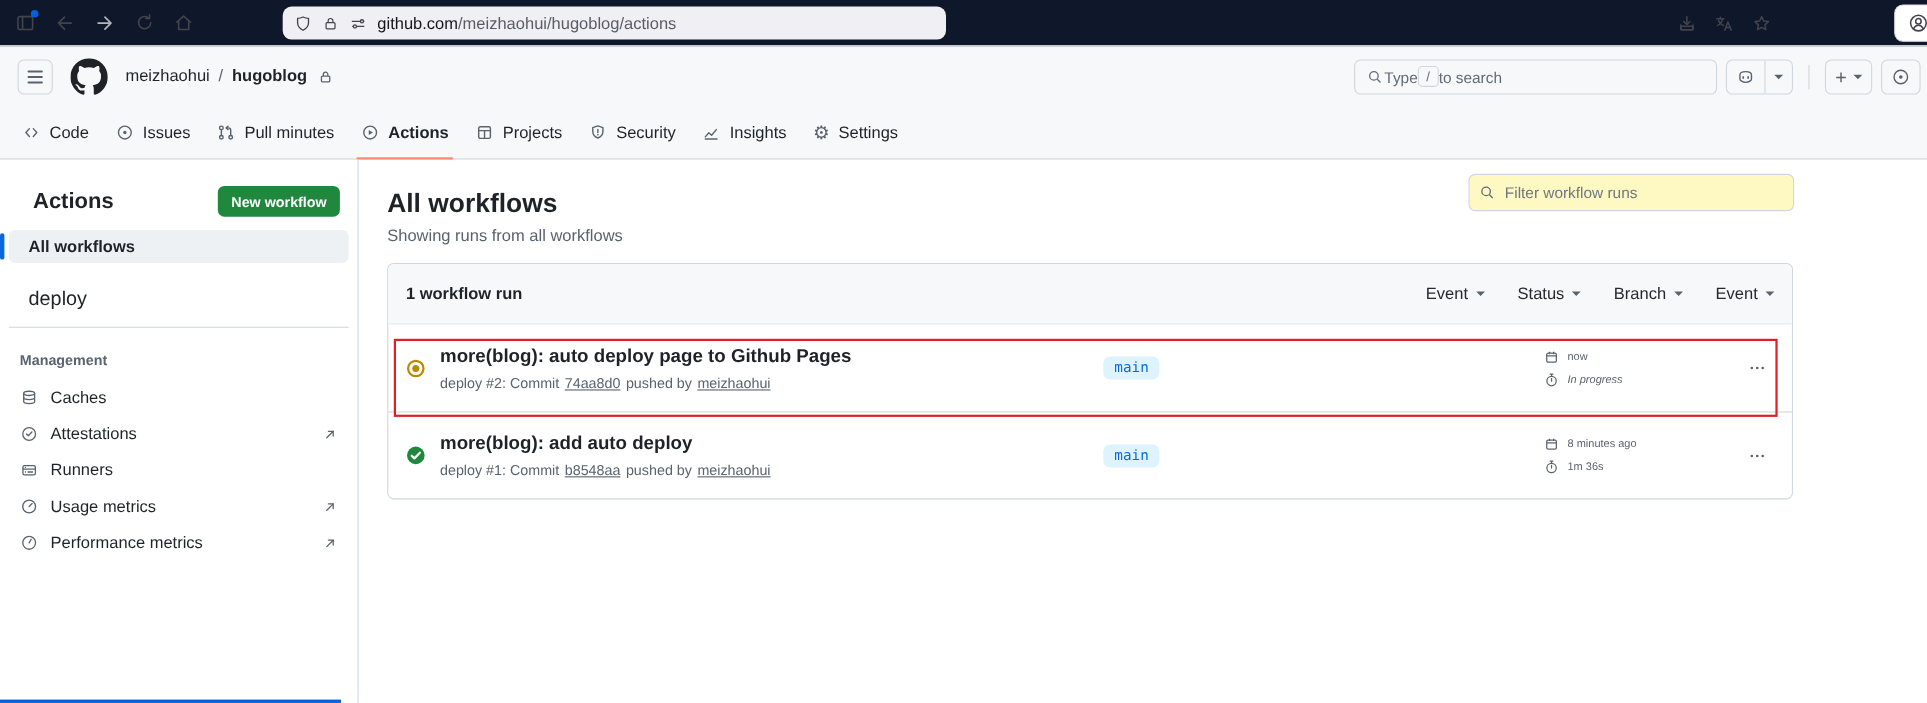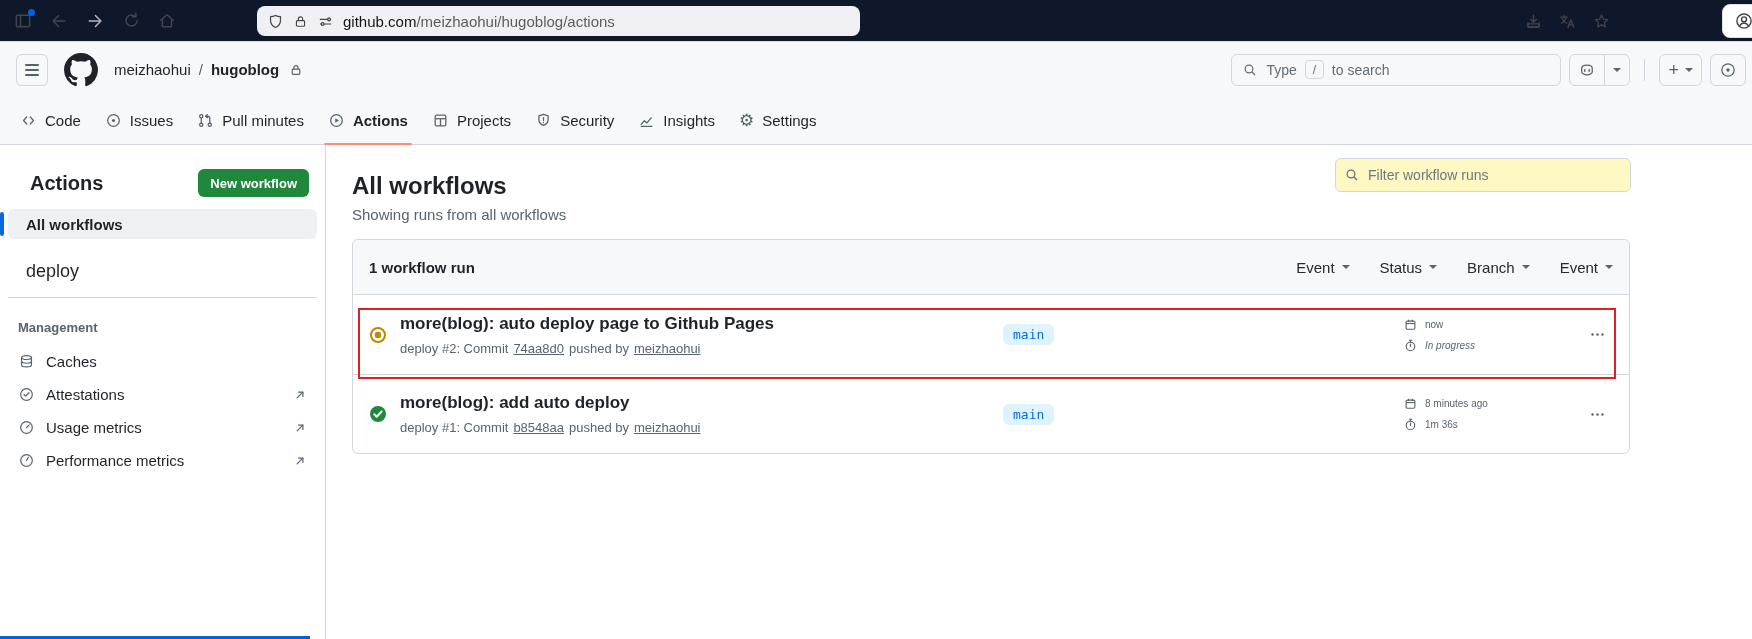--- a/index.html
+++ b/index.html
@@ -25,21 +25,21 @@
   .gh-header { height:55px; background:#f6f8fa; display:flex; align-items:center; padding:0 6px 0 16px; }
   .hamburger { width:32px; height:32px; border:1px solid #d0d7de; border-radius:6px; background:transparent; display:flex; flex-direction:column; justify-content:center; align-items:center; gap:3px; cursor:pointer; }
   .hamburger i { display:block; width:14px; height:2px; background:#59636e; border-radius:1px; }
   .gh-logo { margin-left:16px; color:#1f2328; }
   .crumb { margin-left:16px; font-size:15px; display:flex; align-items:center; gap:8px; }
   .crumb .owner { color:#1f2328; }
   .crumb .sep { color:#59636e; }
   .crumb .repo { font-weight:600; }
   .crumb .lock { color:#59636e; margin-left:2px; }
   .gh-right { margin-left:auto; display:flex; align-items:center; gap:8px; }
-  .gh-search { width:330px; height:32px; border:1px solid #d0d7de; border-radius:6px; background:#f6f8fa; display:flex; align-items:center; gap:8px; padding:0 10px; color:#636c76; font-size:14px; cursor:text; }
+  .gh-search { width:330px; height:32px; border:1px solid #d0d7de; border-radius:6px; background:#f6f8fa; display:flex; align-items:center; padding:0 10px; color:#636c76; font-size:14px; cursor:text; }
   .slashkey { border:1px solid #d0d7de; border-radius:4px; width:19px; height:19px; display:flex; align-items:center; justify-content:center; font-size:12px; color:#636c76; }
   .split-btn { display:flex; height:32px; border:1px solid #d0d7de; border-radius:6px; overflow:hidden; }
   .split-btn > span { display:flex; align-items:center; justify-content:center; padding:0 8px; color:#59636e; }
   .split-btn > span + span { border-left:1px solid #d0d7de; }
   .vdiv { width:1px; height:22px; background:#d0d7de; margin:0 6px; }
   .sq-btn { height:32px; min-width:32px; border:1px solid #d0d7de; border-radius:6px; background:transparent; display:flex; align-items:center; justify-content:center; gap:6px; color:#59636e; cursor:pointer; padding:0 8px; }
   .caret { width:0; height:0; border-left:4px solid transparent; border-right:4px solid transparent; border-top:4px solid #59636e; display:inline-block; }
   .plus-glyph { font-size:18px; color:#59636e; line-height:1; }
 
   
@@ -386,20 +386,32 @@
               <path d="m8.5 12 2.3 2.3 4.7-4.8"></path>
             </svg>
           </span>
         <span>Attestations</span>
         <span class="ext">
             <svg width="14" height="14" viewBox="0 0 24 24" fill="none" stroke="currentColor" stroke-width="2" stroke-linecap="round" stroke-linejoin="round">
               <path d="M7 17 17 7"></path>
               <path d="M9.5 7H17v7.5"></path>
             </svg>
           </span>
+      </div>
+      <div class="mgmt-item">
+        <span class="ic">
+            <svg width="17" height="17" viewBox="0 0 24 24" fill="none" stroke="currentColor" stroke-width="1.7">
+              <rect x="4" y="6" width="16" height="12" rx="2"></rect>
+              <path d="M4 10.5h16"></path>
+              <circle cx="7.2" cy="8.3" r="0.9" fill="currentColor" stroke="none"></circle>
+              <circle cx="7.2" cy="14.2" r="0.9" fill="currentColor" stroke="none"></circle>
+              <path d="M10 14.2h7"></path>
+            </svg>
+          </span>
+        <span>Runners</span>
       </div>
       <div class="mgmt-item">
         <span class="ic">
             <svg width="17" height="17" viewBox="0 0 24 24" fill="none" stroke="currentColor" stroke-width="1.7" stroke-linecap="round">
               <circle cx="12" cy="12" r="8.2"></circle>
               <path d="M12 12l3.8-3.8"></path>
             </svg>
           </span>
         <span>Usage metrics</span>
         <span class="ext">

